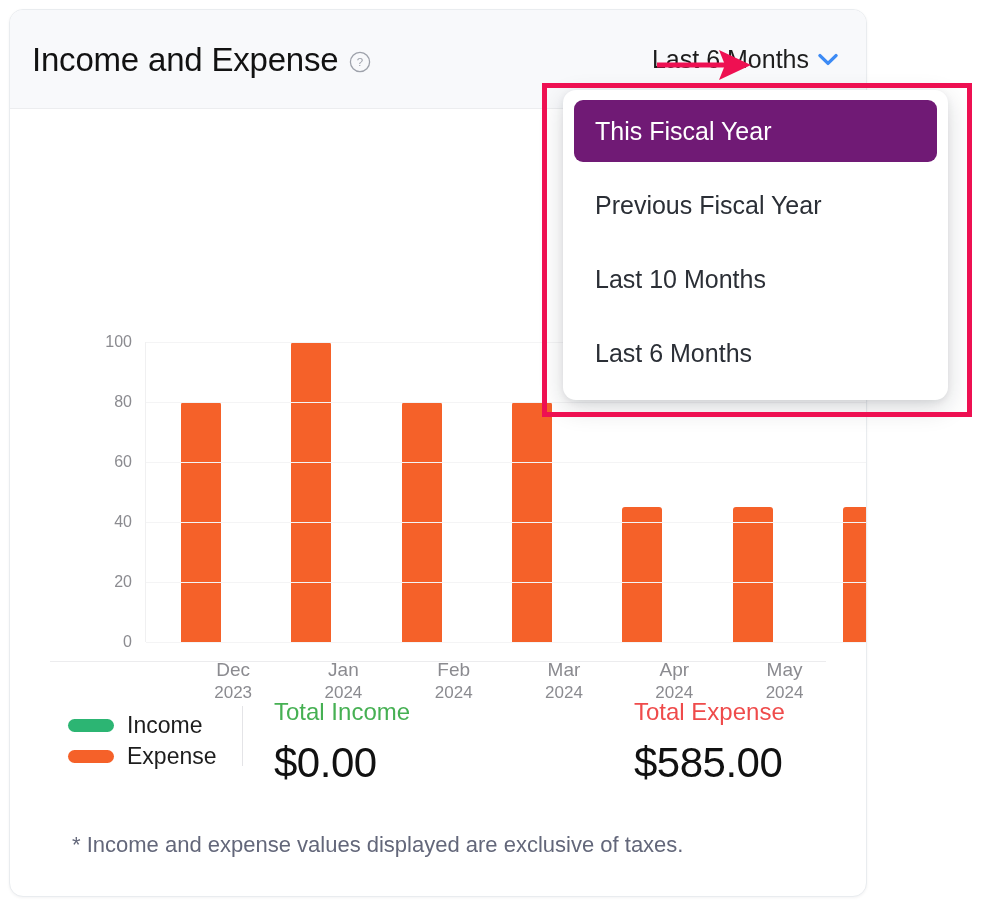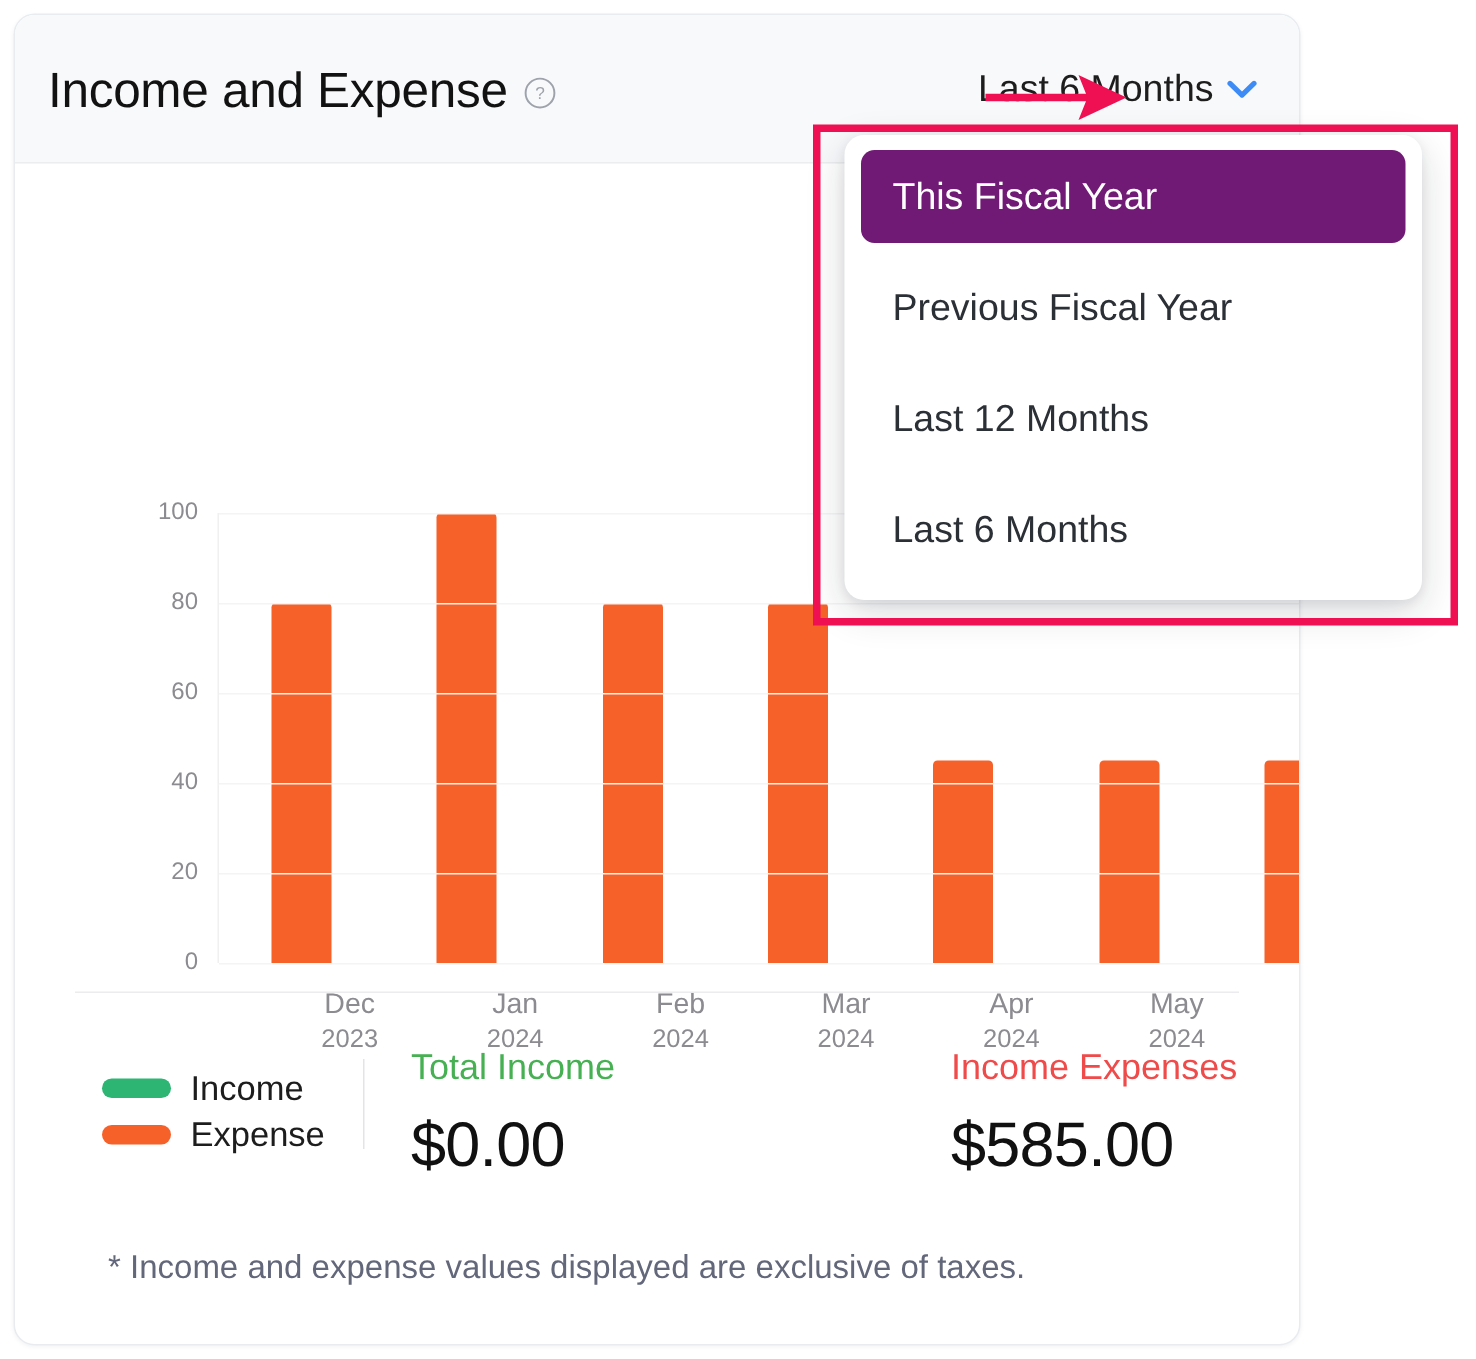--- a/index.html
+++ b/index.html
@@ -379,34 +379,34 @@
       </div>
 
       <div class="vsep"></div>
 
       <div class="metric income">
         <div class="metric-label green">Total Income</div>
         <div class="metric-value">$0.00</div>
       </div>
 
       <div class="metric">
-        <div class="metric-label red">Income Expenses</div>
+        <div class="metric-label red">Total Expense</div>
         <div class="metric-value">$585.00</div>
       </div>
     </div>
 
     <div class="note">* Income and expense values displayed are exclusive of taxes.</div>
   </div>
 
   <div class="dropdown-menu" id="menu">
       <div class="menu-item selected">This Fiscal Year</div>
       <div class="menu-gap"></div>
       <div class="menu-item">Previous Fiscal Year</div>
       <div class="menu-gap"></div>
-      <div class="menu-item">Last 12 Months</div>
+      <div class="menu-item">Last 10 Months</div>
       <div class="menu-gap"></div>
       <div class="menu-item">Last 6 Months</div>
     </div>
 
   <svg class="anno-arrow" viewBox="0 0 100 38">
     <line x1="2" y1="19" x2="72" y2="19" stroke="#ee1052" stroke-width="5"></line>
     <path d="M96 19 L64 4 L70 19 L64 34 Z" fill="#ee1052"></path>
   </svg>
 
   <div class="anno-box"></div>

